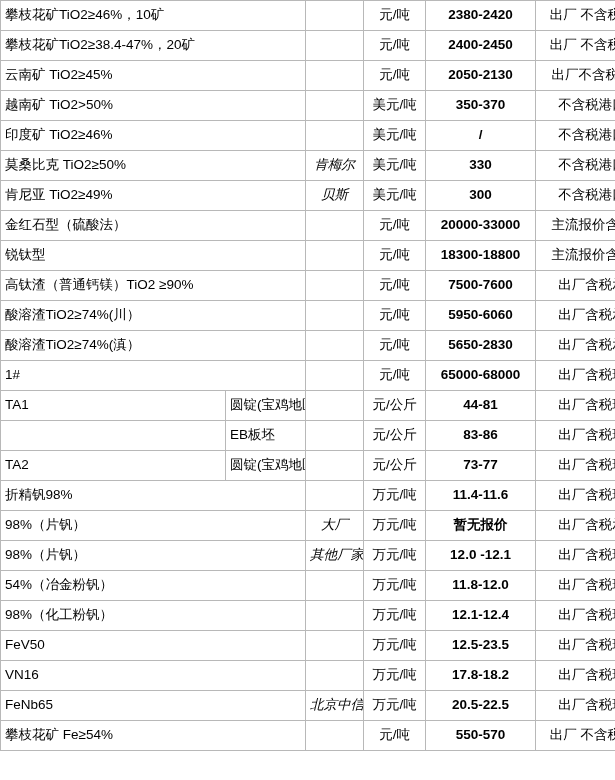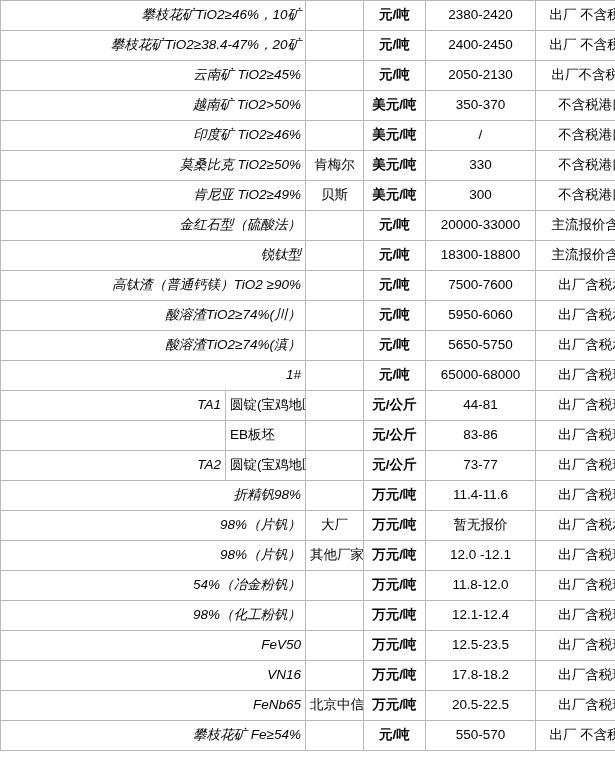--- a/index.html
+++ b/index.html
@@ -24,37 +24,37 @@
     font-size: 13.5px;
     line-height: 1.2;
     height: 30px;
     padding: 2px 4px;
     box-sizing: border-box;
     vertical-align: middle;
     white-space: nowrap;
     overflow: hidden;
   }
   td.c-name {
-    text-align: right;
+    text-align: left;
     padding-left: 5px;
-    font-style: italic;
   }
   td.c-sub {
     text-align: left;
     padding-left: 5px;
   }
   td.c-maker {
     text-align: center;
+    font-style: italic;
   }
   td.c-unit {
     text-align: center;
+  }
+  td.c-price {
+    text-align: center;
     font-weight: bold;
-  }
-  td.c-price {
-    text-align: center;
   }
   td.c-note {
     text-align: center;
   }
   
   col.w-name   { width: 225px; }
   col.w-sub    { width: 80px; }
   col.w-maker  { width: 58px; }
   col.w-unit   { width: 62px; }
   col.w-price  { width: 110px; }
@@ -151,21 +151,21 @@
         <td class="c-name" colspan="2">酸溶渣TiO2≥74%(川）</td>
         <td class="c-maker"></td>
         <td class="c-unit">元/吨</td>
         <td class="c-price">5950-6060</td>
         <td class="c-note">出厂含税承兑价</td>
       </tr>
       <tr>
         <td class="c-name" colspan="2">酸溶渣TiO2≥74%(滇）</td>
         <td class="c-maker"></td>
         <td class="c-unit">元/吨</td>
-        <td class="c-price">5650-5750</td>
+        <td class="c-price">5650-2830</td>
         <td class="c-note">出厂含税承兑价</td>
       </tr>
       <tr>
         <td class="c-name" colspan="2">1#</td>
         <td class="c-maker"></td>
         <td class="c-unit">元/吨</td>
         <td class="c-price">65000-68000</td>
         <td class="c-note">出厂含税现金价</td>
       </tr>
       <tr>

